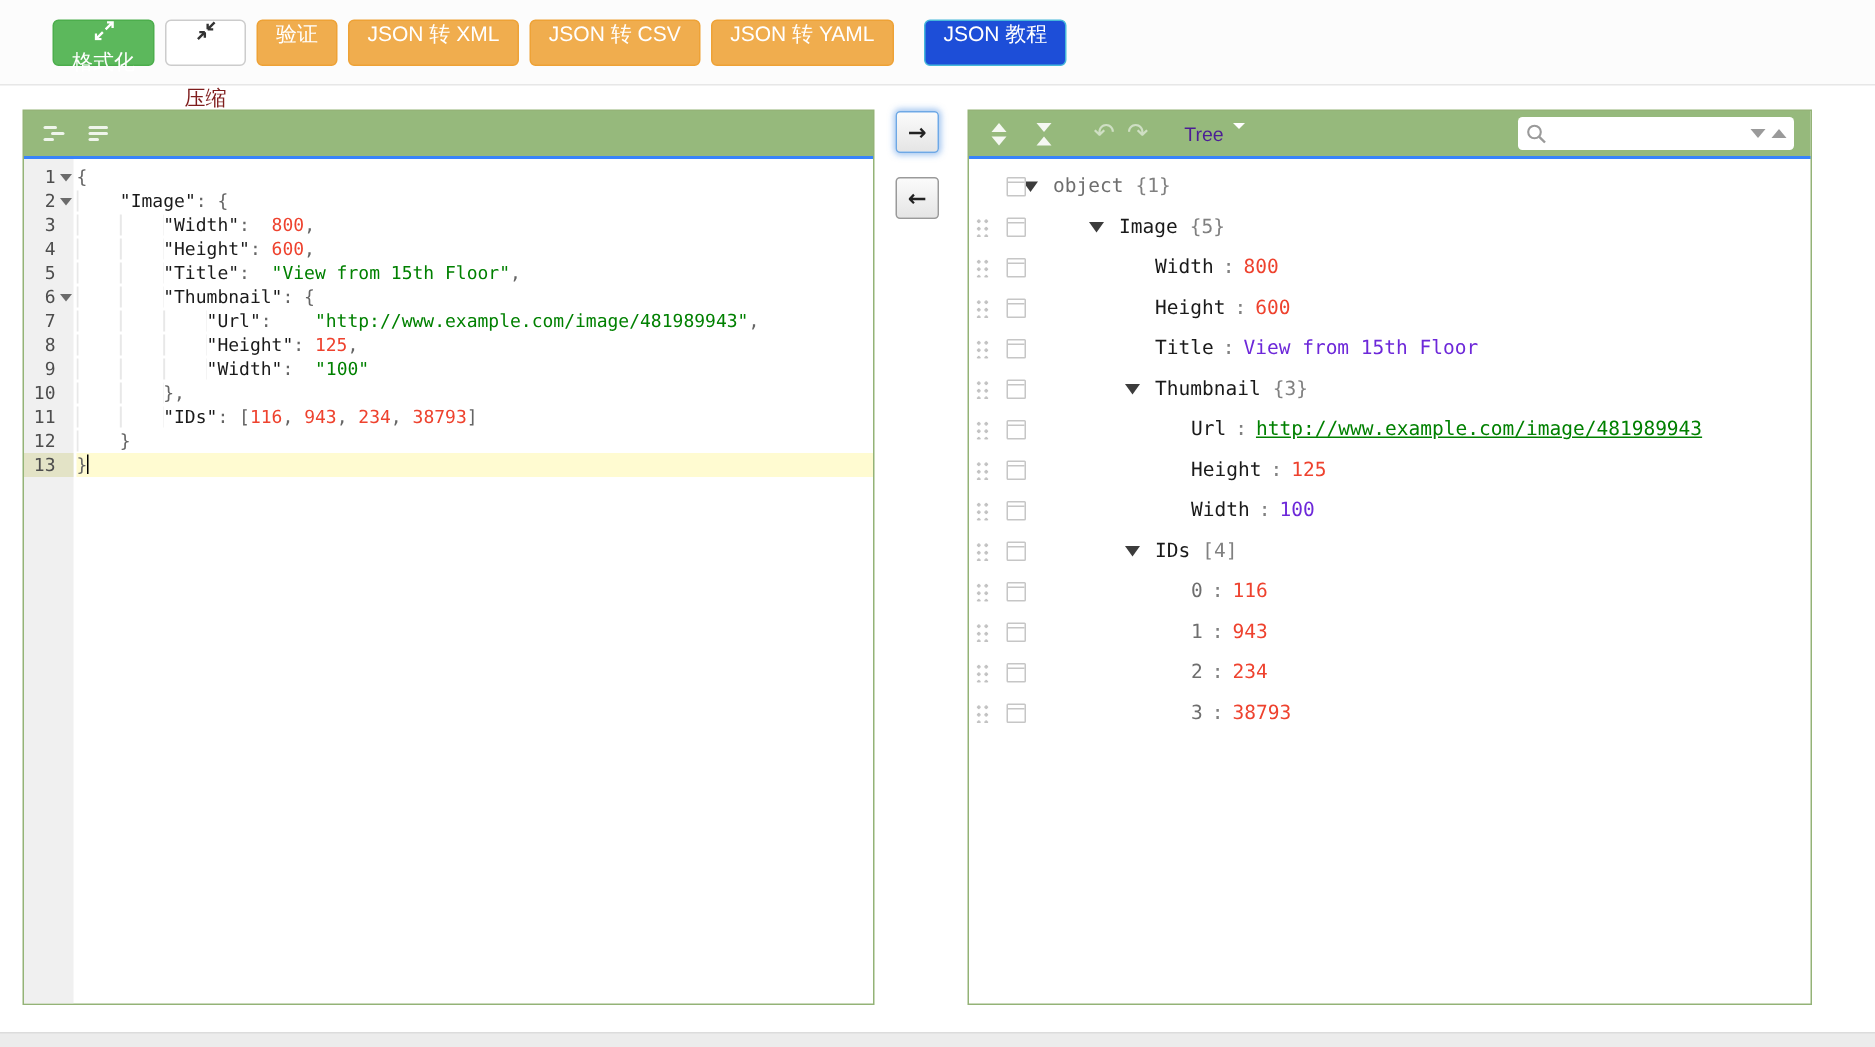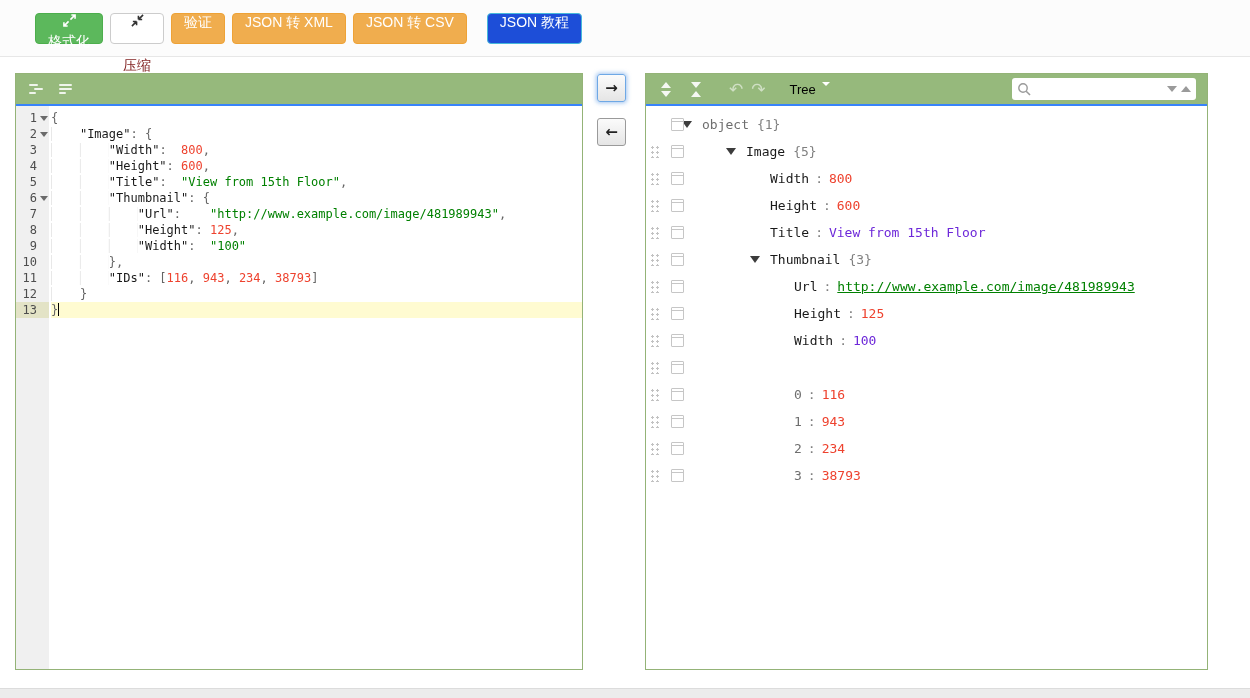--- a/index.html
+++ b/index.html
@@ -54,21 +54,21 @@
   .transfer-btn { position:absolute; left:597px; width:29px; height:28px; border-radius:3px; background:linear-gradient(#fbfbfb,#e5e5e5); border:1px solid #9a9a9a; font-size:15px; font-weight:bold; color:#222; cursor:pointer; display:flex; align-items:center; justify-content:center; font-family:"DejaVu Sans",sans-serif; }
   .transfer-btn.focused { border-color:#6ea8e5; box-shadow:0 0 4px 1px rgba(82,145,225,.55); }
   #to-tree { top:74px; } #to-code { top:118px; }
 
   
   .vt { width:0; height:0; border-left:5px solid transparent; border-right:5px solid transparent; }
   .vt.up   { border-bottom:6px solid rgba(255,255,255,.9); }
   .vt.down { border-top:6px solid rgba(255,255,255,.9); }
   .stack { display:flex; flex-direction:column; gap:3px; align-items:center; }
   .undo-redo { color:rgba(255,255,255,.55); font-size:17px; line-height:1; background:none; border:none; cursor:default; font-family:"DejaVu Sans",sans-serif; margin-right:8px; }
-  .mode-dd { margin-left:16px; display:flex; gap:6px; color:#000000; font-size:13px; background:none; border:none; cursor:pointer; font-family:inherit; }
+  .mode-dd { margin-left:16px; display:flex; gap:6px; color:#4c1d95; font-size:13px; background:none; border:none; cursor:pointer; font-family:inherit; }
   .dd-caret { width:0; height:0; border-left:4px solid transparent; border-right:4px solid transparent; border-top:4px solid #fff; }
   .searchbox { margin-left:auto; margin-right:2px; width:184px; height:22px; background:#fff; border-radius:3px; display:flex; align-items:center; padding:0 5px; }
   .searchbox input { flex:1; border:none; outline:none; font-size:12px; min-width:0; font-family:inherit; color:#333; }
   .snav { width:0; height:0; border-left:5px solid transparent; border-right:5px solid transparent; background:none; cursor:pointer; padding:0; margin-left:4px; }
   .snav.next { border-top:6px solid #9a9a9a; border-bottom:none; }
   .snav.prev { border-bottom:6px solid #9a9a9a; border-top:none; }
 
   
   .tree { flex:1; padding-top:5px; overflow:hidden; font-family:"DejaVu Sans Mono","Liberation Mono",monospace; font-size:13px; }
   .trow { position:relative; height:27px; display:flex; align-items:center; }
@@ -113,20 +113,23 @@
         <span>压缩</span>
       </button>
       <button class="tbtn warning">
         <span>验证</span>
       </button>
       <button class="tbtn warning">
         <span>JSON 转 XML</span>
       </button>
       <button class="tbtn warning">
         <span>JSON 转 CSV</span>
+      </button>
+      <button class="tbtn warning">
+        <span>JSON 转 YAML</span>
       </button>
       <button class="tbtn info gap">
         <span>JSON 教程</span>
       </button>
     </div>
 </div>
 
 <section class="panel left">
   <div class="pmenu">
     <button class="mbtn-ico">
@@ -300,20 +303,27 @@
         <div class="tcontent" style="padding-left: 128px;">
           <span class="exp"></span>
           <span class="tfield">Width</span>
           <span class="sep">:</span>
           <span class="tval str">100</span>
         </div>
       </div>
       <div class="trow">
         <span class="drag"></span>
         <span class="mbox"></span>
+        <div class="tcontent" style="padding-left: 104px;">
+          <span class="exp">
+            <span class="tri"></span>
+          </span>
+          <span class="tfield">IDs</span>
+          <span class="badge">[4]</span>
+        </div>
       </div>
       <div class="trow">
         <span class="drag"></span>
         <span class="mbox"></span>
         <div class="tcontent" style="padding-left: 128px;">
           <span class="exp"></span>
           <span class="tfield ro">0</span>
           <span class="sep">:</span>
           <span class="tval num">116</span>
         </div>

